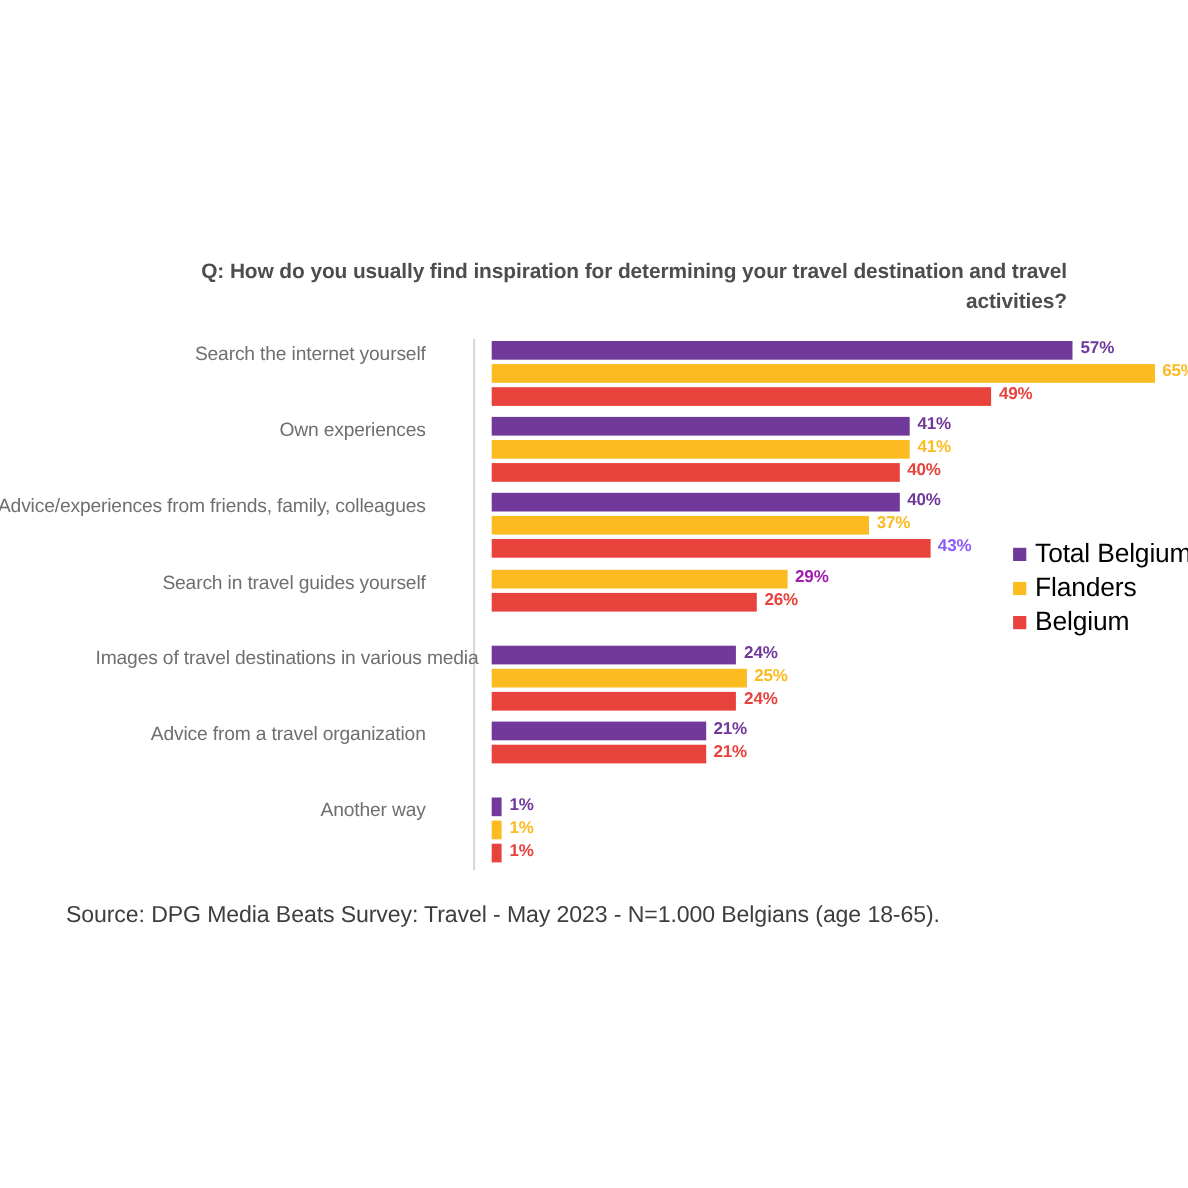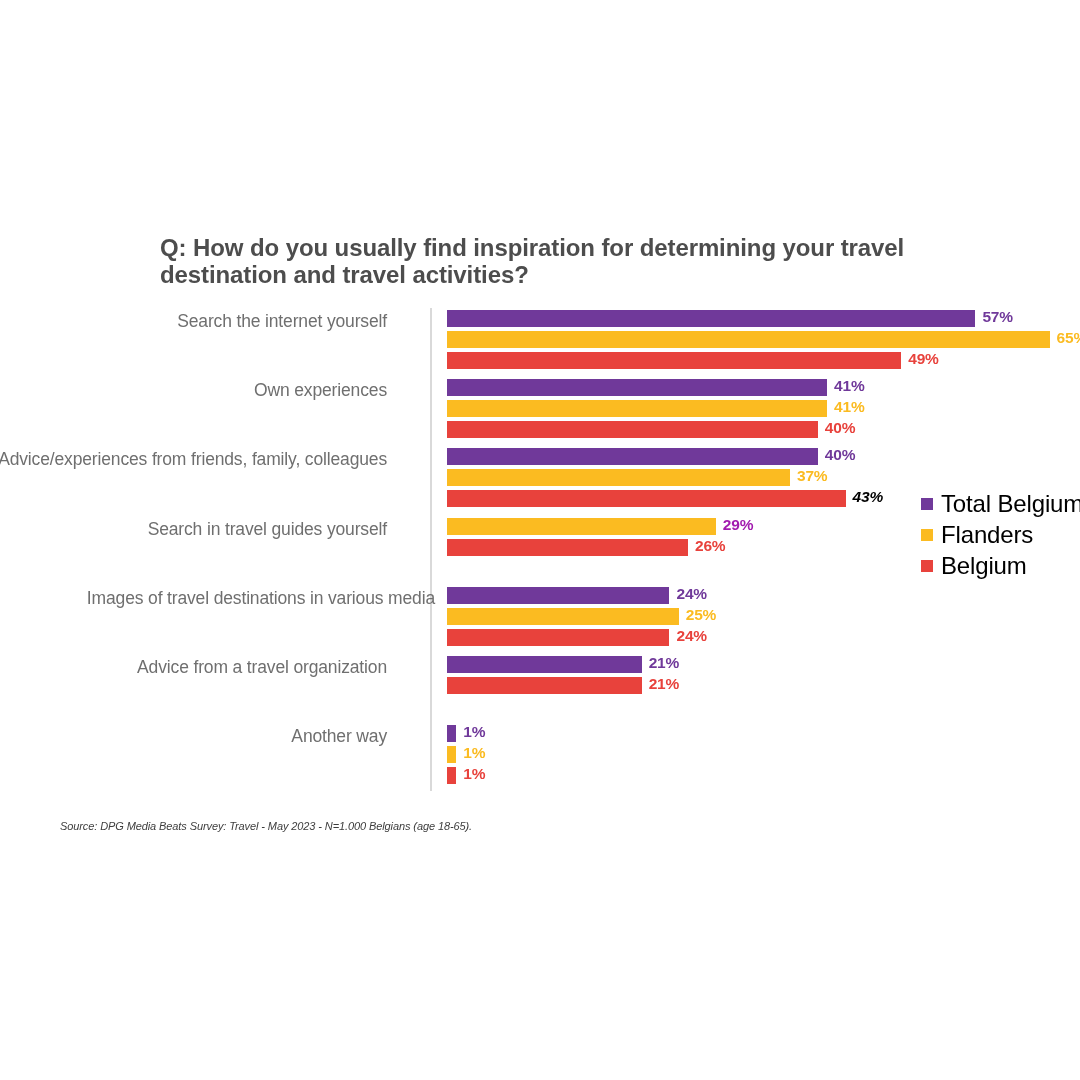--- a/index.html
+++ b/index.html
@@ -23,22 +23,22 @@
     width: 1080px;
     height: 1080px;
   }
 
   
   .chart-title {
     position: absolute;
     left: 160px;
     top: 234px;
     width: 810px;
-    text-align: left;
-    font-size: 24px;
+    text-align: right;
+    font-size: 19px;
     font-weight: bold;
     color: #4d4d4d;
     line-height: 27px;
     letter-spacing: -0.1px;
   }
 
   
   .plot-area {
     position: absolute;
     left: 0px;
@@ -124,22 +124,21 @@
     color: #000000;
     letter-spacing: -0.15px;
     white-space: nowrap;
   }
 
   
   .source-note {
     position: absolute;
     left: 60px;
     top: 820px;
-    font-size: 11px;
-    font-style: italic;
+    font-size: 21px;
     color: #3d3d3d;
     letter-spacing: -0.1px;
     white-space: nowrap;
   }
 </style>
 </head>
 <body>
 
 <div id="chart-root">
 
@@ -188,21 +187,21 @@
             <div class="bar-row">
               <div class="bar" style="width: 370.8px; background: rgb(112, 57, 154);"></div>
               <span class="bar-value" style="left: 377.8px; color: rgb(112, 57, 154);">40%</span>
             </div>
             <div class="bar-row">
               <div class="bar" style="width: 342.99px; background: rgb(251, 187, 33);"></div>
               <span class="bar-value" style="left: 349.99px; color: rgb(251, 187, 33);">37%</span>
             </div>
             <div class="bar-row">
               <div class="bar" style="width: 398.61px; background: rgb(232, 66, 60);"></div>
-              <span class="bar-value" style="left: 405.61px; color: #000000; font-style: italic;">43%</span>
+              <span class="bar-value" style="left: 405.61px; color: #8b5cf6;">43%</span>
             </div>
           </div>
         </div>
         <div class="group" style="top: 217.6px;">
           <div class="cat-label">Search in travel guides yourself</div>
           <div class="bars">
             <div class="bar-row">
               <div class="bar" style="width: 268.83px; background: rgb(251, 187, 33);"></div>
               <span class="bar-value" style="left: 275.83px; color: #a21caf;">29%</span>
             </div>

